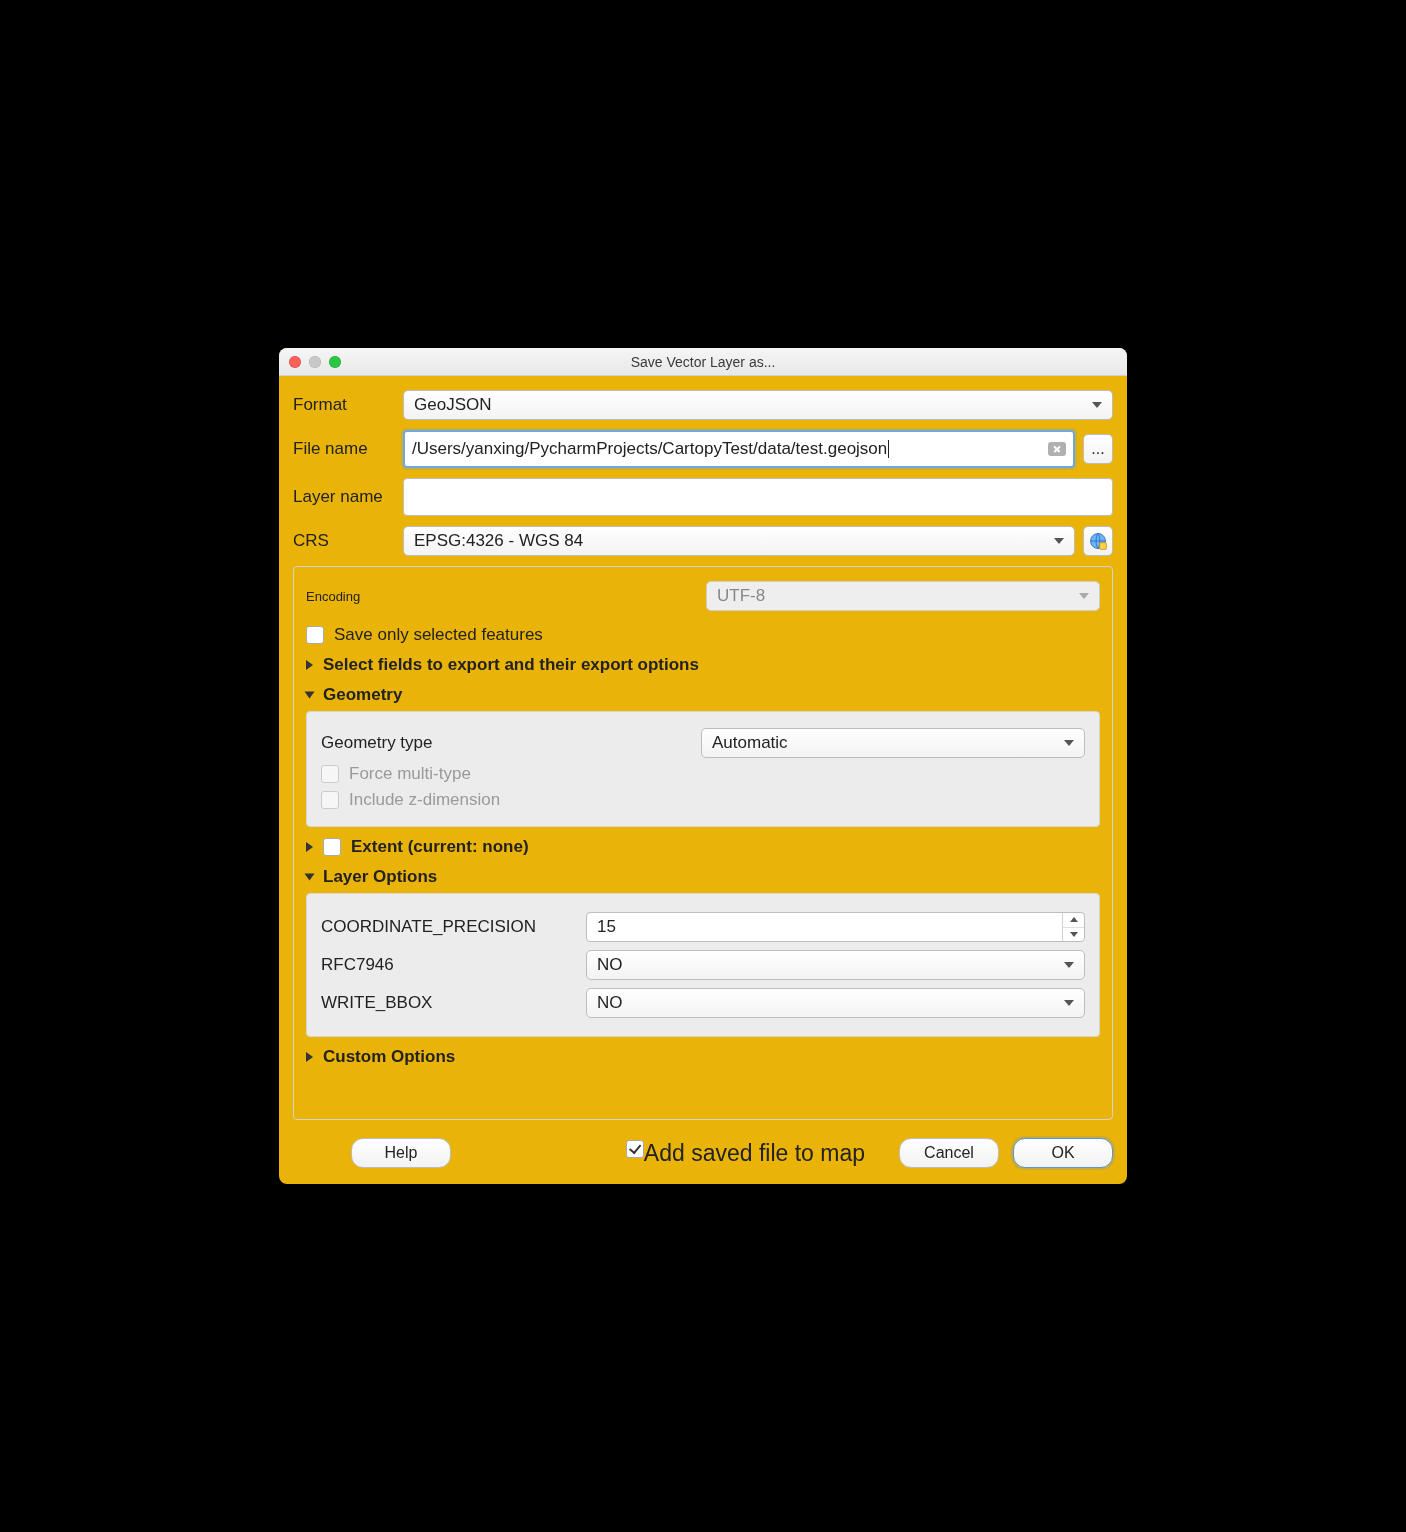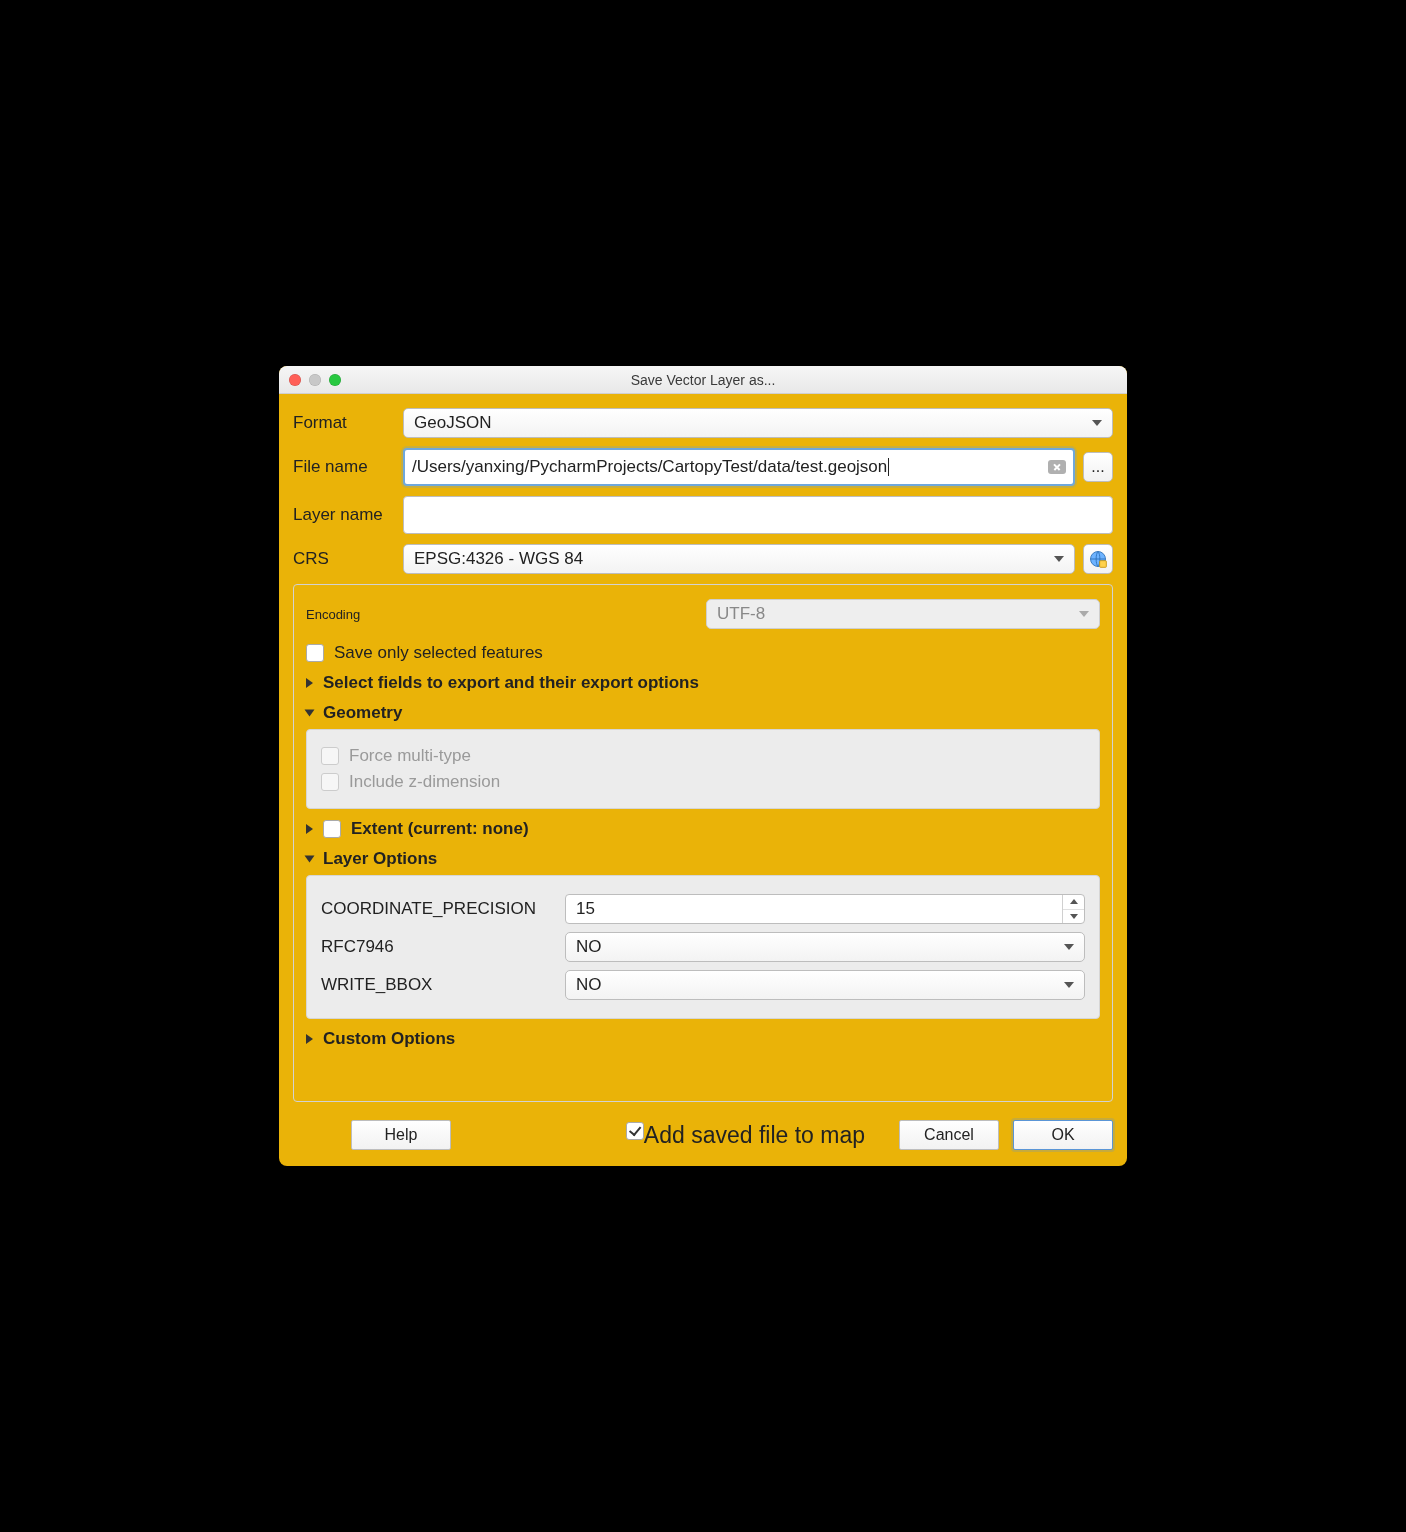--- a/index.html
+++ b/index.html
@@ -125,41 +125,41 @@
   .disclose.open .tri { transform: rotate(90deg); }
   .disclose .sub-chk { width:18px;height:18px;border:1px solid #aaa;border-radius:3px;background:#fff; }
 
   .inner-box {
     border:1px solid #d6d6d6; border-radius:4px; background:#ececec;
     padding: 10px 14px; margin: 4px 0 8px 0;
   }
   .inner-row { display:flex; align-items:center; margin: 6px 0; }
   .inner-label { width: 380px; font-size:17px; }
 
-  .opt-row { display:flex; align-items:center; margin:8px 0; }
+  .opt-row { display:flex; align-items:center; margin:8px 0;gap:21px; }
   .opt-label { width: 244px; font-size:17px; }
 
   .spinbox {
     flex:1; display:flex; border:1px solid #bdbdbd; border-radius:4px; background:#fff; height:30px; overflow:hidden;
   }
   .spinbox .val { flex:1; padding:0 10px; display:flex; align-items:center; font-size:17px; }
   .spinbox .arrows { width:22px; border-left:1px solid #d0d0d0; display:flex; flex-direction:column; }
   .spinbox .arrows div { flex:1; display:flex; align-items:center; justify-content:center; }
   .spinbox .arrows div:first-child { border-bottom:1px solid #e0e0e0; }
   .spinbox .aru { width:0;height:0;border-left:4px solid transparent;border-right:4px solid transparent;border-bottom:5px solid #555;}
   .spinbox .ard { width:0;height:0;border-left:4px solid transparent;border-right:4px solid transparent;border-top:5px solid #555;}
 
   .footer {
     display:flex; align-items:center; gap:14px;
     padding: 8px 14px 16px 14px;
   }
   .btn {
     height:30px; min-width:100px; padding:0 18px;
     background: linear-gradient(#fff,#f2f2f2);
-    border:1px solid #bdbdbd; border-radius:2px;
+    border:1px solid #bdbdbd; border-radius:12px;
     display:flex; align-items:center; justify-content:center;
     font-size:16px;
   }
   .btn.default {
     border-color:#5a95d6;
     box-shadow: 0 0 0 2px rgba(90,149,214,.25);
   }
   .spacer { flex:1; }
   .add-saved { display:flex; gap:0; font-size:23px; }
 </style>
@@ -248,20 +248,27 @@
         <span class="tri"></span>
         <span>Select fields to export and their export options</span>
       </div>
 
       <div class="disclose open">
         <span class="tri"></span>
         <span>Geometry</span>
       </div>
 
       <div class="inner-box">
+        <div class="inner-row">
+          <div class="inner-label">Geometry type</div>
+          <div class="dropdown" style="flex:1;">
+            <span>Automatic</span>
+            <span class="caret"></span>
+          </div>
+        </div>
         <div class="chk-row disabled">
           <div class="checkbox disabled"></div>
           <span>Force multi-type</span>
         </div>
         <div class="chk-row disabled">
           <div class="checkbox disabled"></div>
           <span>Include z-dimension</span>
         </div>
       </div>
 

